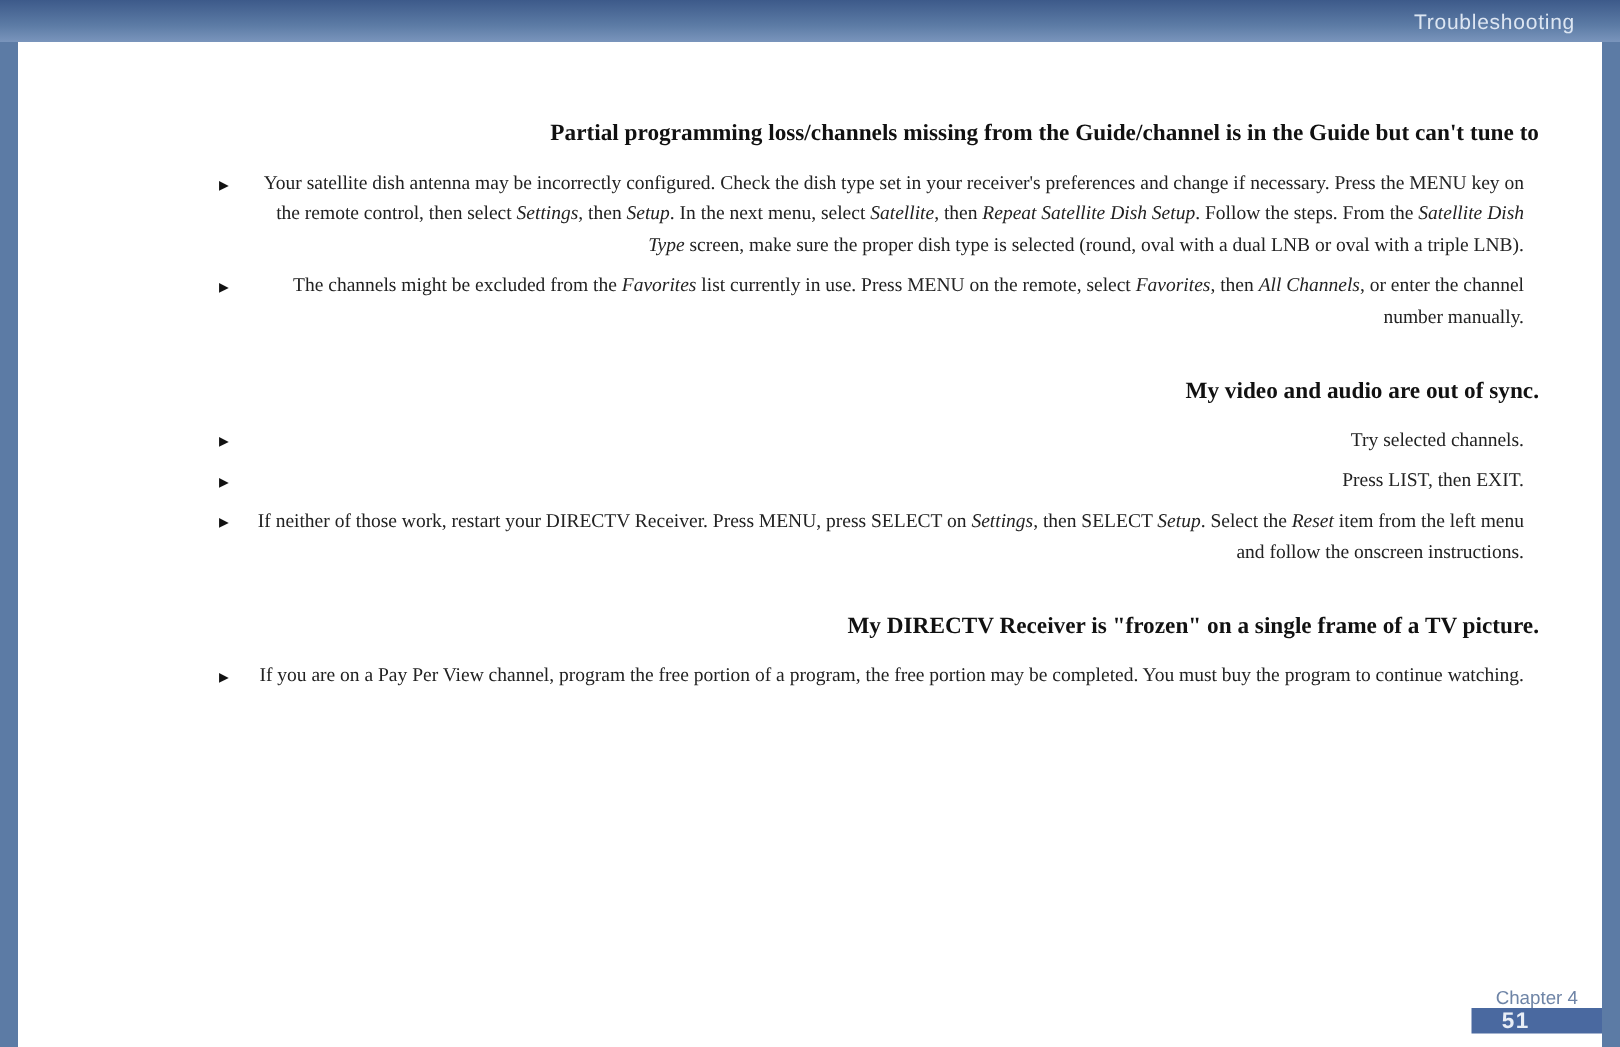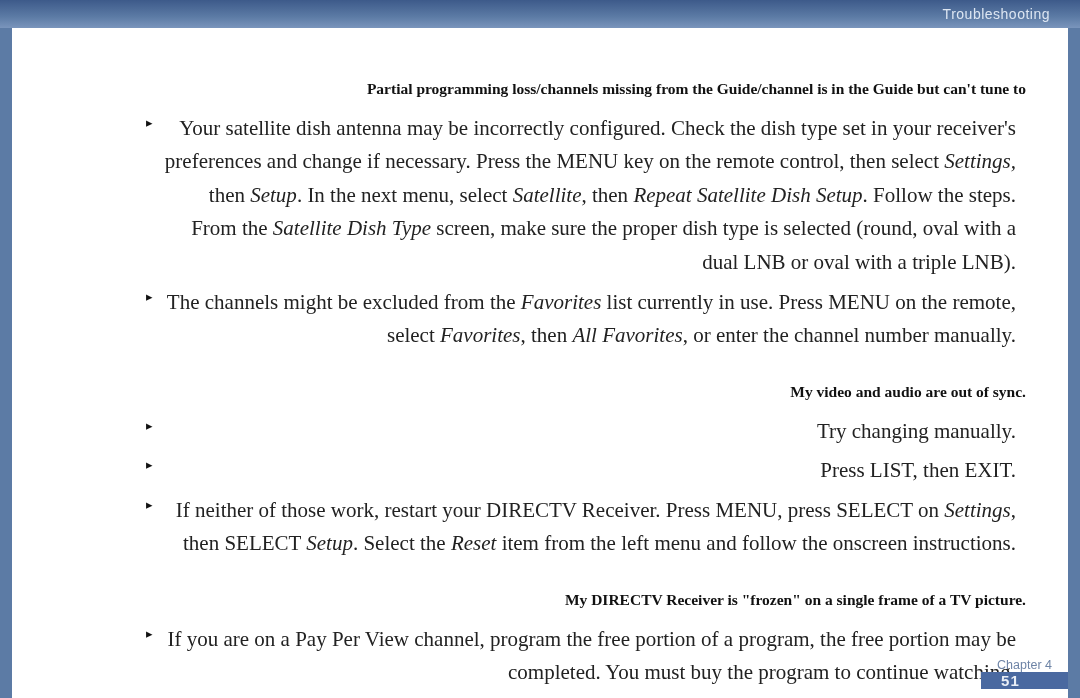--- a/index.html
+++ b/index.html
@@ -45,21 +45,21 @@
     margin-bottom: 12px;
     padding-left: 84px;
     line-height: 1.4;
   }
   .page ul {
     list-style: none;
     padding-left: 108px;
   }
   .page ul li {
     position: relative;
-    font-size: 21px;
+    font-size: 13px;
     color: #222;
     line-height: 1.6;
     margin-bottom: 6px;
     padding-right: 10px;
   }
   .page ul li::before {
     content: "▸";
     position: absolute;
     left: -16px;
     top: 1px;
@@ -106,28 +106,28 @@
 <div class="header-band">
   <span>Troubleshooting</span>
 </div>
 
 <div class="page">
 
   <div class="section">
     <h2>Partial programming loss/channels missing from the Guide/channel is in the Guide but can't tune to</h2>
     <ul>
       <li>Your satellite dish antenna may be incorrectly configured. Check the dish type set in your receiver's preferences and change if necessary. Press the MENU key on the remote control, then select <span class="italic">Settings,</span> then <span class="italic">Setup</span>. In the next menu, select <span class="italic">Satellite</span>, then <span class="italic">Repeat Satellite Dish Setup</span>. Follow the steps. From the <span class="italic">Satellite Dish Type</span> screen, make sure the proper dish type is selected (round, oval with a dual LNB or oval with a triple LNB).</li>
-      <li>The channels might be excluded from the <span class="italic">Favorites</span> list currently in use. Press MENU on the remote, select <span class="italic">Favorites</span>, then <span class="italic">All Favorites</span>, or enter the channel number manually.</li>
+      <li>The channels might be excluded from the <span class="italic">Favorites</span> list currently in use. Press MENU on the remote, select <span class="italic">Favorites</span>, then <span class="italic">All Channels</span>, or enter the channel number manually.</li>
     </ul>
   </div>
 
   <div class="section">
     <h2>My video and audio are out of sync.</h2>
     <ul>
-      <li>Try changing manually.</li>
+      <li>Try selected channels.</li>
       <li>Press LIST, then EXIT.</li>
       <li>If neither of those work, restart your DIRECTV Receiver. Press MENU, press SELECT on <span class="italic">Settings</span>, then SELECT <span class="italic">Setup</span>. Select the <span class="italic">Reset</span> item from the left menu and follow the onscreen instructions.</li>
     </ul>
   </div>
 
   <div class="section">
     <h2>My DIRECTV Receiver is "frozen" on a single frame of a TV picture.</h2>
     <ul>
       <li>If you are on a Pay Per View channel, program the free portion of a program, the free portion may be completed. You must buy the program to continue watching.</li>
     </ul>

